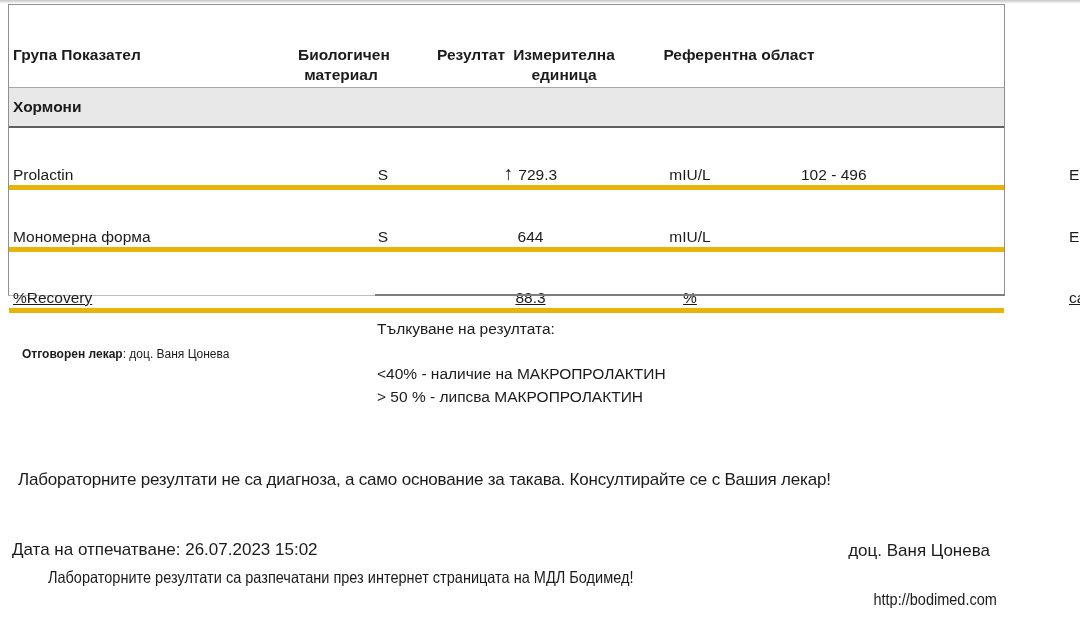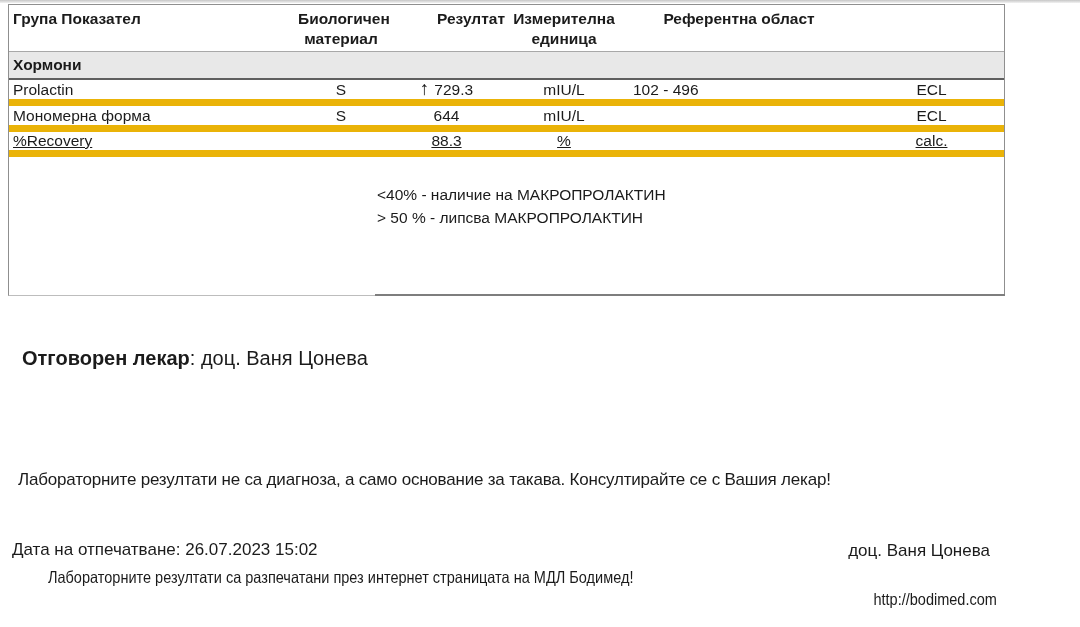--- a/index.html
+++ b/index.html
@@ -23,63 +23,65 @@
     background: #fff;
     font-size: 15.5px;
   }
   .bottom-dark {
     position: absolute; left: 366px; right: -1px; bottom: -1px; height: 2px;
     background: #7e7e7e;
   }
   .trow {
     display: grid;
     grid-template-columns: 289px 86px 125px 110px 240px 1fr;
+    margin-top: 36px;
   }
   .thead {
     height: 47px;
     font-weight: bold;
     border-bottom: 1px solid #a8a8a8;
     line-height: 20px;
     padding-top: 4px;
   }
   .thead .c1 { text-align: left; padding-left: 4px; }
   .thead .c2, .thead .c4, .thead .c5, .thead .c6 { text-align: center; }
   .thead .c3 { text-align: right; padding-right: 4px; }
   .section-row {
-    height: 28px;
+    height: 40px;
     background: #e8e8e8;
     border-bottom: 2px solid #5f5f5f;
     font-weight: bold;
     display: flex; align-items: center;
     padding-left: 4px;
   }
   .data-row {
     height: 26px;
-    border-bottom: 7px solid #eab308;
+    border-bottom: 5px solid #eab308;
     align-items: center;
+    gap: 42px;
   }
   .data-row:nth-of-type(5) { height: 25px; text-decoration: underline; }
   .data-row .c1 { padding-left: 4px; }
   .data-row .c2, .data-row .c4, .data-row .c6 { text-align: center; }
   .data-row .c5 { text-align: left; padding-left: 14px; }
   .result-cell { display: flex; justify-content: center; align-items: center; }
   .flag {
     font-weight: bold; font-size: 19px; line-height: 1;
     position: relative; top: -1px;
   }
   .flag:not(:empty) { margin-right: 5px; }
   .interp-row {
     display: grid;
     grid-template-columns: 368px 1fr;
     height: 142px;
   }
   .interp-cell { padding-top: 4px; line-height: 23px; }
   .interp-gap { height: 22px; }
   
-  .doctor-line { position: absolute; left: 22px; top: 347px; font-size: 20px; }
+  .doctor-line { position: absolute; left: 22px; top: 347px; font-size: 12px; }
   .doctor-line b { font-weight: bold; }
   .disclaimer { position: absolute; left: 18px; top: 470px; font-size: 17px; letter-spacing: -0.2px; }
   .date-line { position: absolute; left: 12px; top: 540px; font-size: 17px; }
   .signature { position: absolute; right: 90px; top: 541px; font-size: 17px; }
   .footer-note { position: absolute; left: 8px; top: 568px; width: 997px; }
   .footer-url  { position: absolute; left: 8px; top: 590px; width: 997px; text-align: right; }
   .condensed { display: inline-block; font-size: 16.5px; transform: scaleX(0.88); }
 </style>
 </head>
 <body>
@@ -138,20 +140,21 @@
       <span>88.3</span>
     </div>
     <div class="c4">%</div>
     <div class="c5"></div>
     <div class="c6">calc.</div>
   </div>
 
   <div class="interp-row">
     <div></div>
     <div class="interp-cell">
+      <div>Тълкуване на резултата:</div>
       <div class="interp-gap"></div>
       <div>&lt;40% - наличие на МАКРОПРОЛАКТИН</div>
       <div>&gt; 50 % - липсва МАКРОПРОЛАКТИН</div>
     </div>
   </div>
 
   <div class="bottom-dark"></div>
 </div>
 
 <div class="doctor-line">

